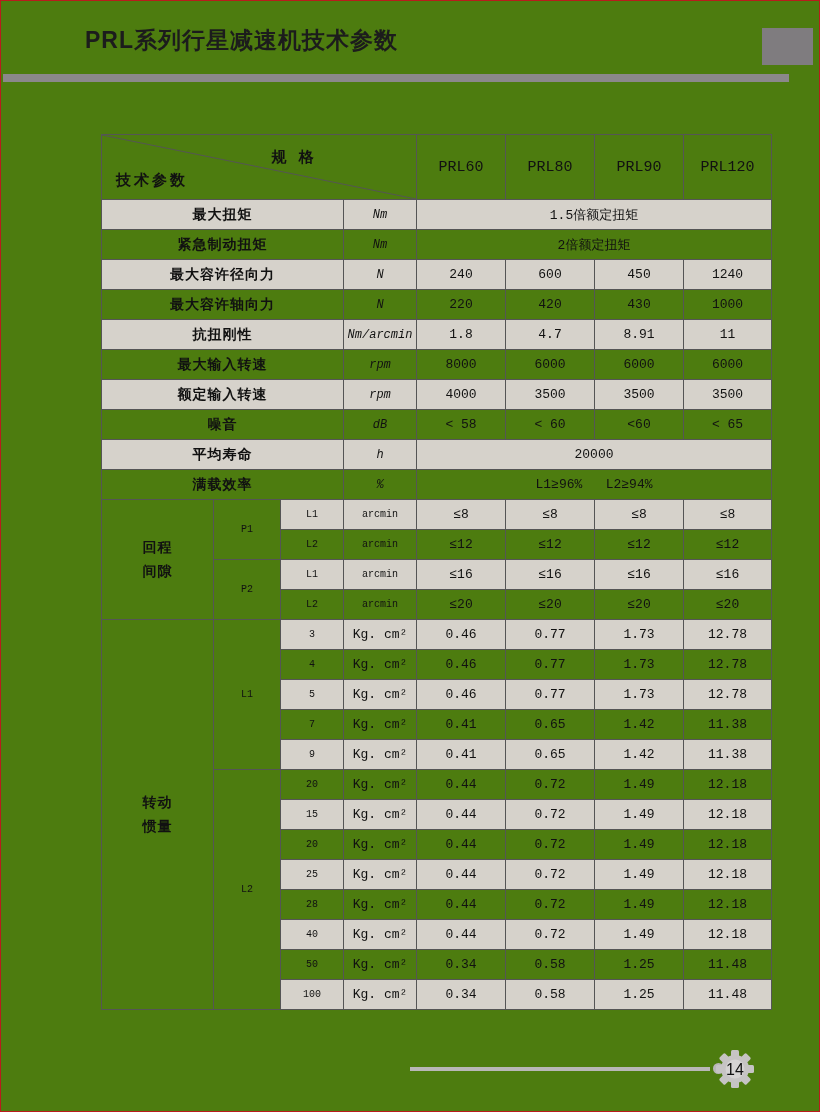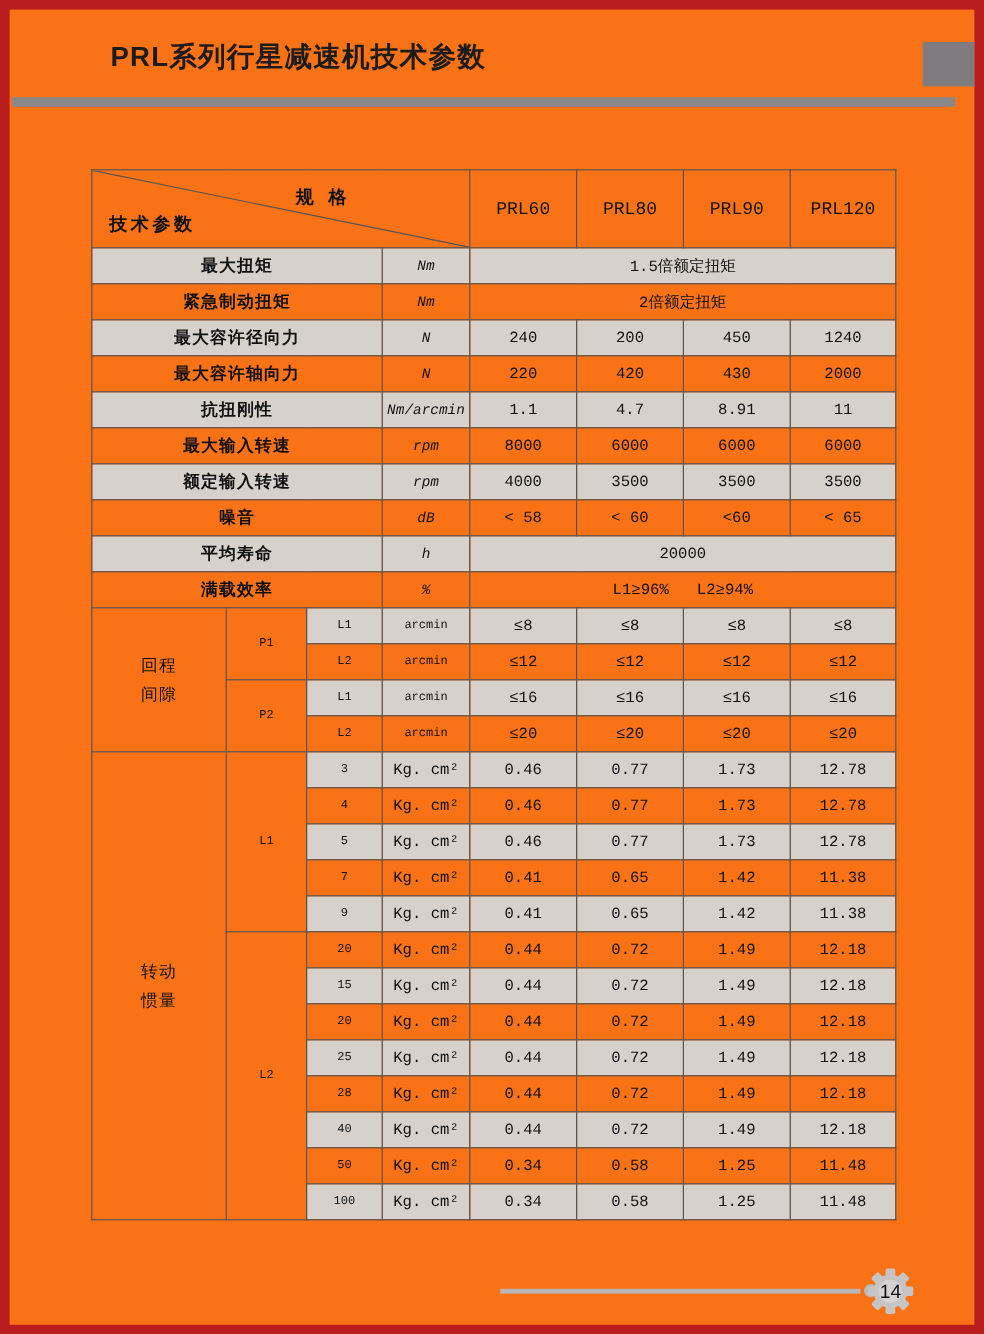--- a/index.html
+++ b/index.html
@@ -1,46 +1,46 @@
 <!DOCTYPE html>
 <html><head>
 <meta charset="utf-8">
 <style>
   html,body { margin:0; padding:0; }
   body {
     width:820px; height:1112px; position:relative; background:#ffffff;
     font-family:"Liberation Sans","DejaVu Sans",sans-serif; color:#111;
   }
   .page {
-    position:absolute; inset:0; border:8px solid #b91c1c; box-sizing:border-box;
-    background:#f97316; overflow:hidden;
+    position:absolute; inset:0; border:1px solid #b91c1c; box-sizing:border-box;
+    background:#4d7c0f; overflow:hidden;
   }
   .title {
     position:absolute; left:84px; top:24px; font-size:23px; font-weight:bold;
     color:#1c1c1c; letter-spacing:1px; white-space:nowrap;
   }
   .title-bar { position:absolute; left:2px; top:73px; width:786px; height:8px; background:#8b888b; }
   .corner-block { position:absolute; left:761px; top:27px; width:51px; height:37px; background:#7f7c7f; }
 
   table.spec-table {
-    position:absolute; left:68px; top:133px;
+    position:absolute; left:100px; top:133px;
     border-collapse:collapse; table-layout:fixed; width:670px;padding-left:22px;
   }
   .spec-table td { border:1px solid #555; text-align:center; vertical-align:middle; padding:0; overflow:hidden; }
   .spec-table tr { height:30px; }
   .spec-table tr.hdr { height:65px; }
   .g { background:#d6d2cb; }
   .lab { font-size:14px; font-weight:bold; letter-spacing:1px;margin-left:36px; }
   .mono, .val, .unit, .sub, .spec-h { font-family:"Liberation Mono","DejaVu Sans Mono",monospace; }
   .val { font-size:13px; }
   .unit { font-size:12px;font-style:italic; }
   .sub { font-size:10px; }
   .spec-h { font-size:15px;font-family:Liberation Mono, monospace; }
   .pre { white-space:pre; }
-  .multiline { white-space:pre-line; font-weight:normal; font-size:14px; letter-spacing:1px; line-height:1.7; }
+  .multiline { white-space:pre-line; font-weight:bold; font-size:14px; letter-spacing:1px; line-height:1.7; }
 
   td.corner-cell { position:relative; }
   .diag { position:absolute; inset:0; width:100%; height:100%; display:block; }
   .diag line { stroke:#555; stroke-width:1; }
   .corner-spec  { position:absolute; left:54%; top:13px; font-weight:bold; font-size:15px; letter-spacing:4px; }
   .corner-param { position:absolute; left:14px; bottom:9px; font-weight:bold; font-size:15px; letter-spacing:3px; }
 
   .f-line { position:absolute; left:409px; top:1066px; width:300px; height:4px; background:#b9b7b7; }
   .f-dot  { position:absolute; left:712px; top:1062px; width:11px; height:11px; border-radius:50%; background:#b9b7b7; }
   .f-gear { position:absolute; left:714px; top:1048px; width:40px; height:40px; }
@@ -89,36 +89,36 @@
     </tr>
     <tr>
       <td class="lab" colspan="3">紧急制动扭矩</td>
       <td class="unit">Nm</td>
       <td class="val" colspan="4">2倍额定扭矩</td>
     </tr>
     <tr>
       <td class="lab g" colspan="3">最大容许径向力</td>
       <td class="unit g">N</td>
       <td class="val g">240</td>
-      <td class="val g">200</td>
+      <td class="val g">600</td>
       <td class="val g">450</td>
       <td class="val g">1240</td>
     </tr>
     <tr>
       <td class="lab" colspan="3">最大容许轴向力</td>
       <td class="unit">N</td>
       <td class="val">220</td>
       <td class="val">420</td>
       <td class="val">430</td>
-      <td class="val">2000</td>
+      <td class="val">1000</td>
     </tr>
     <tr>
       <td class="lab g" colspan="3">抗扭刚性</td>
       <td class="unit g">Nm/arcmin</td>
-      <td class="val g">1.1</td>
+      <td class="val g">1.8</td>
       <td class="val g">4.7</td>
       <td class="val g">8.91</td>
       <td class="val g">11</td>
     </tr>
     <tr>
       <td class="lab" colspan="3">最大输入转速</td>
       <td class="unit">rpm</td>
       <td class="val">8000</td>
       <td class="val">6000</td>
       <td class="val">6000</td>

